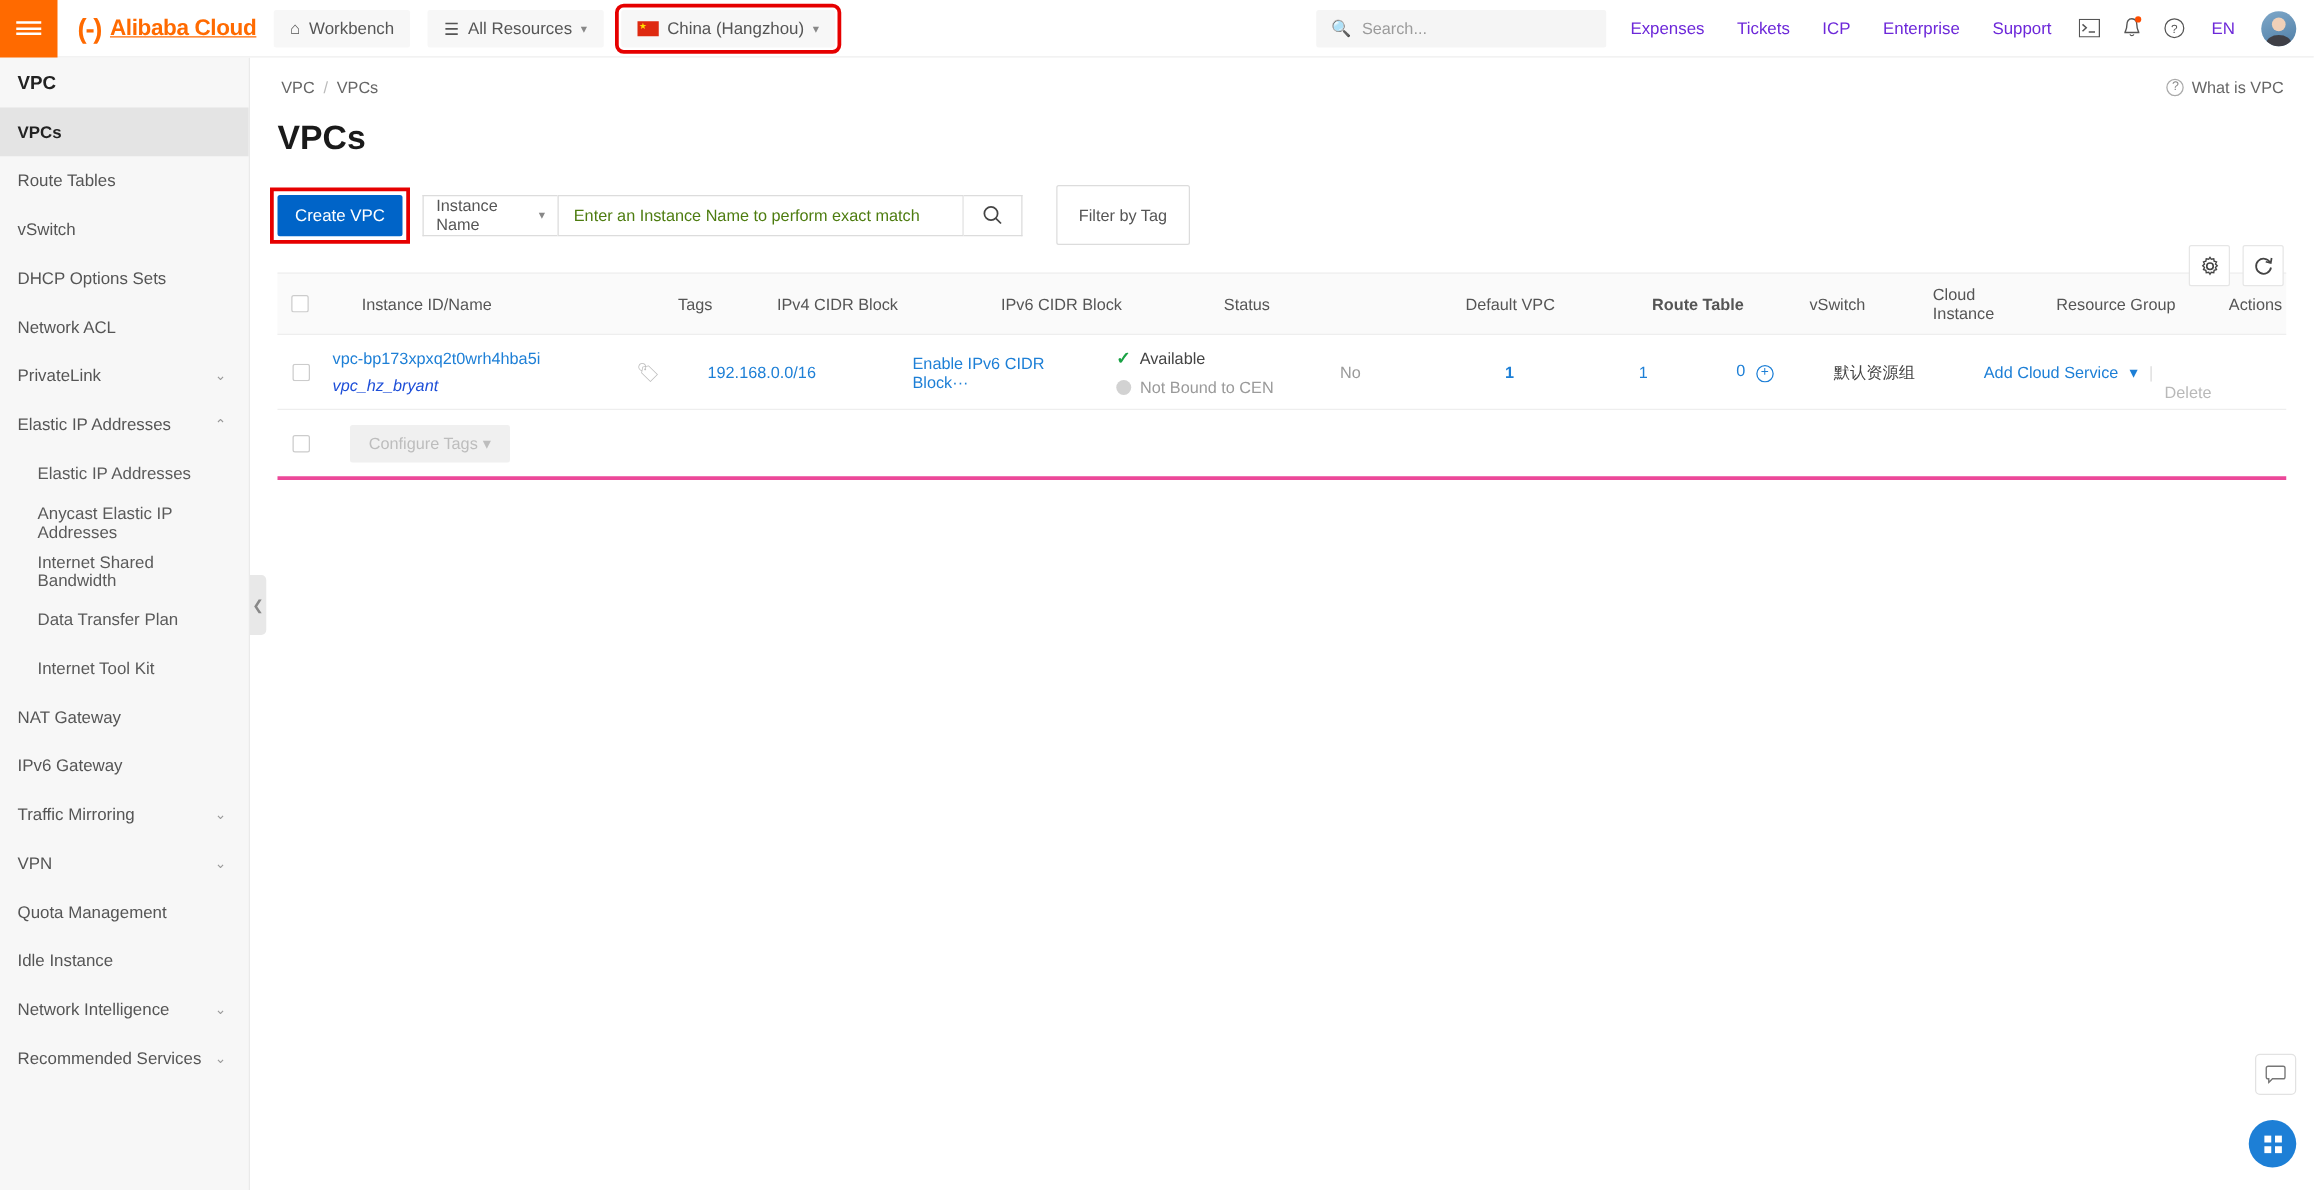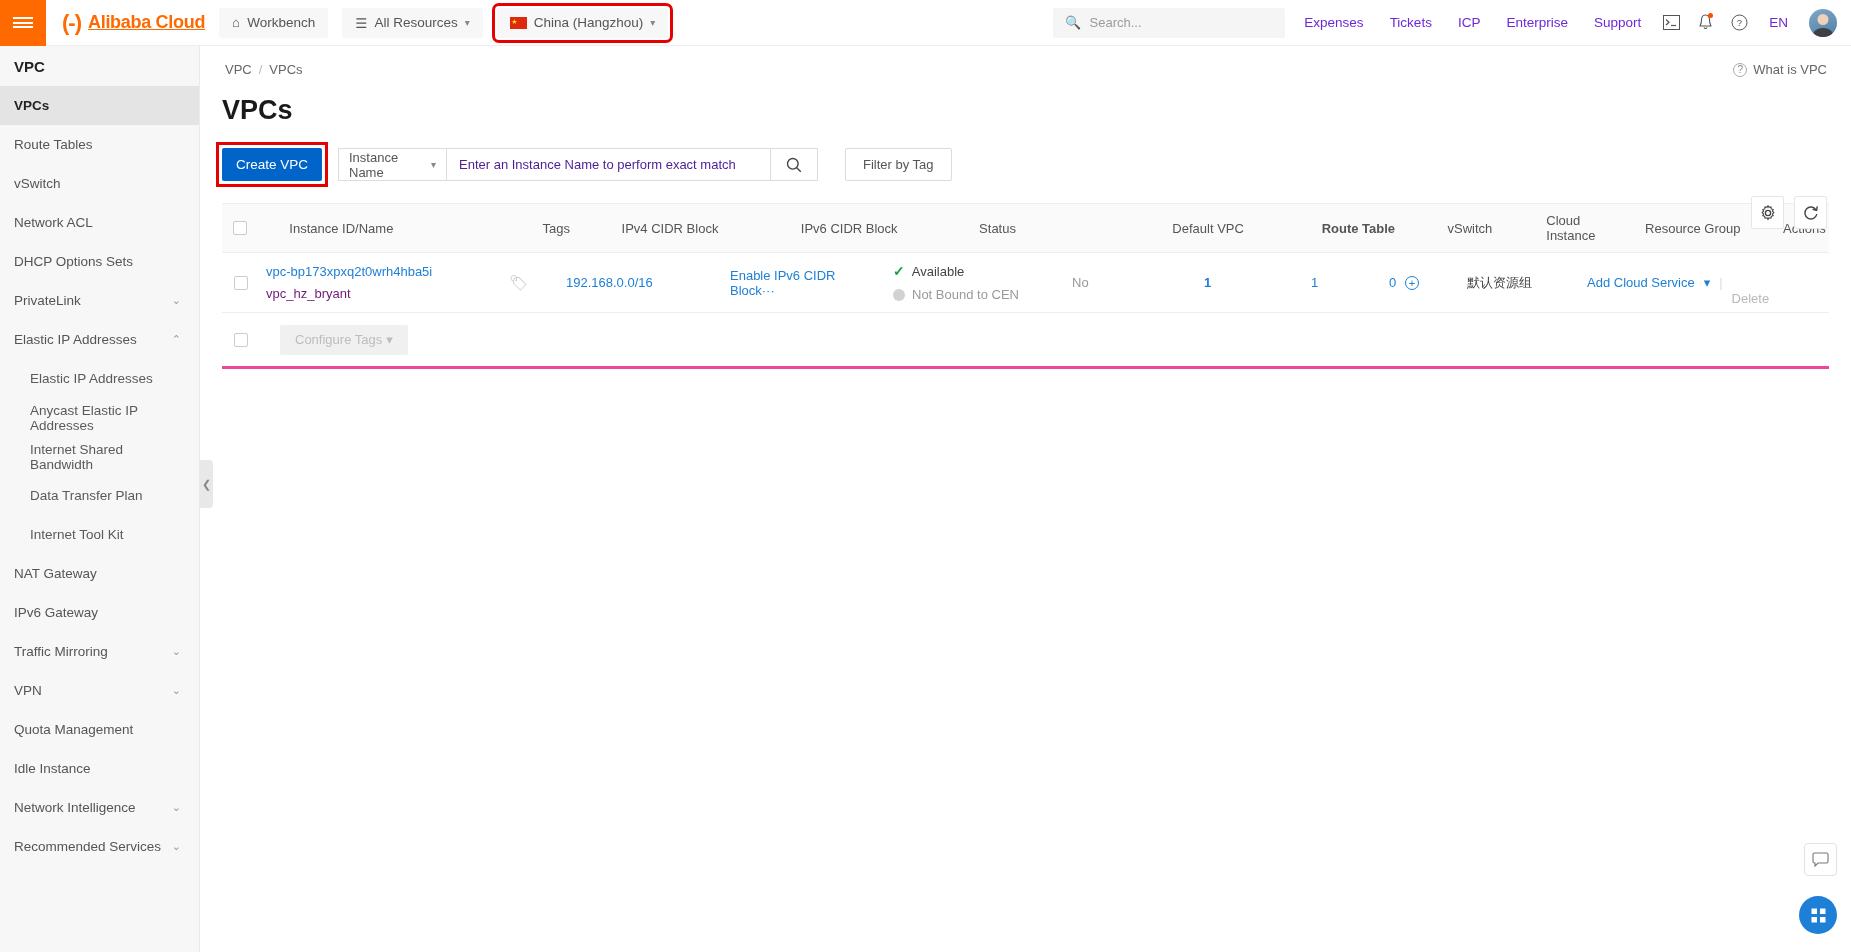--- a/index.html
+++ b/index.html
@@ -149,29 +149,29 @@
   .create-wrap { outline: 3px solid #e60000; outline-offset: 3px; margin-right: 16px; }
   .sel-box {
     width: 108px; height: 33px; border: 1px solid #dcdcdc; background: #fff;
     display: flex; align-items: center; justify-content: space-between;
     padding: 0 10px; font-size: 13px; color: #555; cursor: pointer;
     border-right: none;
   }
   .search-input {
     width: 325px; height: 33px; border: 1px solid #dcdcdc; background: #fff;
     display: flex; align-items: center; padding: 0 12px;
-    font-size: 13px; color: #4c1d95; cursor: text;
+    font-size: 13px; color: #4d7c0f; cursor: text;
   }
   .search-btn {
     width: 47px; height: 33px; border: 1px solid #dcdcdc; border-left: none;
     background: #fff; display: flex; align-items: center; justify-content: center;
     cursor: pointer; color: #444;
   }
   .tag-filter-btn {
-    height: 33px; padding: 0 17px; margin-left: 27px;
+    height: 48px; padding: 0 17px; margin-left: 27px;
     border: 1px solid #dcdcdc; background: #fff;
     display: flex; align-items: center; font-size: 13px; color: #555;
     cursor: pointer; border-radius: 2px;
   }
   .tool-right {
     position: absolute; right: 24px; top: 150px; display: flex; gap: 10px;
   }
   .sq-btn {
     width: 33px; height: 33px; border: 1px solid #e6e6e6; background: #fff;
     display: flex; align-items: center; justify-content: center;
@@ -202,21 +202,21 @@
   .c-vsw    { width: 78px; }
   .c-cloud  { width: 78px; }
   .c-rgrp   { width: 120px; }
   .c-act    { flex: 1 1 auto; }
   .chk {
     width: 14px; height: 14px; border: 1px solid #ccc; background: #fff;
     border-radius: 2px; cursor: pointer; display: block;
   }
   .lnk-blue { color: #1d7fd6; cursor: pointer; }
   .name-id { color: #1d7fd6; cursor: pointer; display: block; margin-bottom: 7px; }
-  .name-sub { color: #701a75; display: block; }
+  .name-sub { color: #1d4ed8; display: block; font-style: italic; }
   .tag-icon { color: #bdbdbd; font-size: 15px; }
   .status-line { display: flex; align-items: center; gap: 7px; margin-bottom: 8px; }
   .status-line:last-child { margin-bottom: 0; }
   .tick { color: #1aa245; font-weight: bold; font-size: 14px; }
   .greydot {
     width: 12px; height: 12px; border-radius: 50%;
     background: #d2d2d2; display: inline-block; flex: 0 0 12px;
   }
   .muted { color: #9a9a9a; }
   .plus-circ {
@@ -333,25 +333,25 @@
   </div>
   <div class="side-item">
     <span>Route Tables</span>
     <span class="chev"></span>
   </div>
   <div class="side-item">
     <span>vSwitch</span>
     <span class="chev"></span>
   </div>
   <div class="side-item">
+    <span>DHCP Options Sets</span>
+    <span class="chev"></span>
+  </div>
+  <div class="side-item">
     <span>Network ACL</span>
-    <span class="chev"></span>
-  </div>
-  <div class="side-item">
-    <span>DHCP Options Sets</span>
     <span class="chev"></span>
   </div>
   <div class="side-item">
     <span>PrivateLink</span>
     <span class="chev">⌄</span>
   </div>
   <div class="side-item">
     <span>Elastic IP Addresses</span>
     <span class="chev">⌃</span>
   </div>

